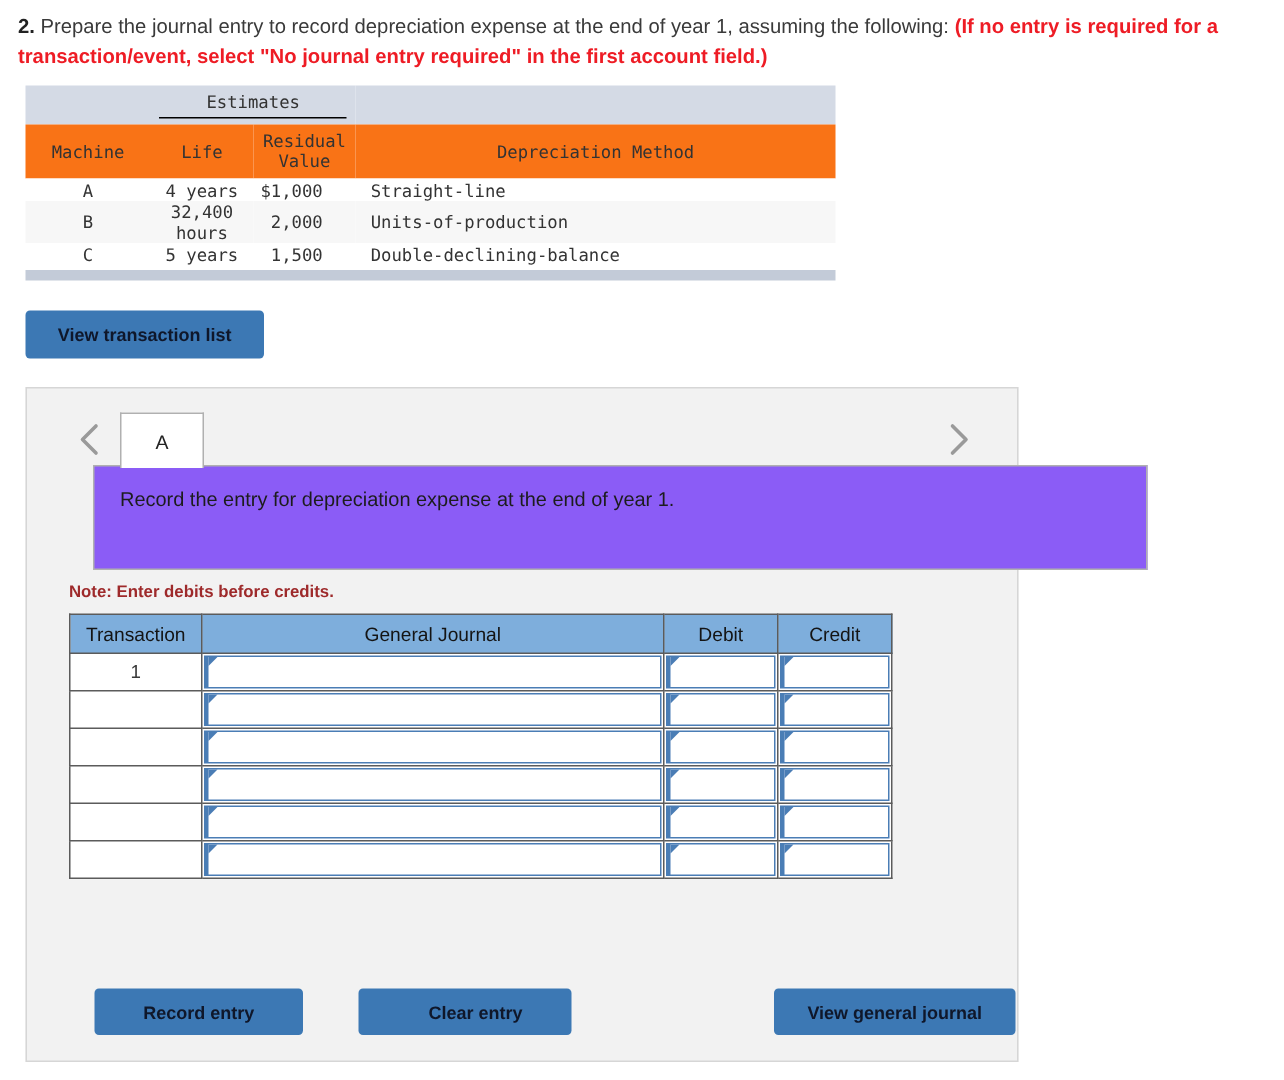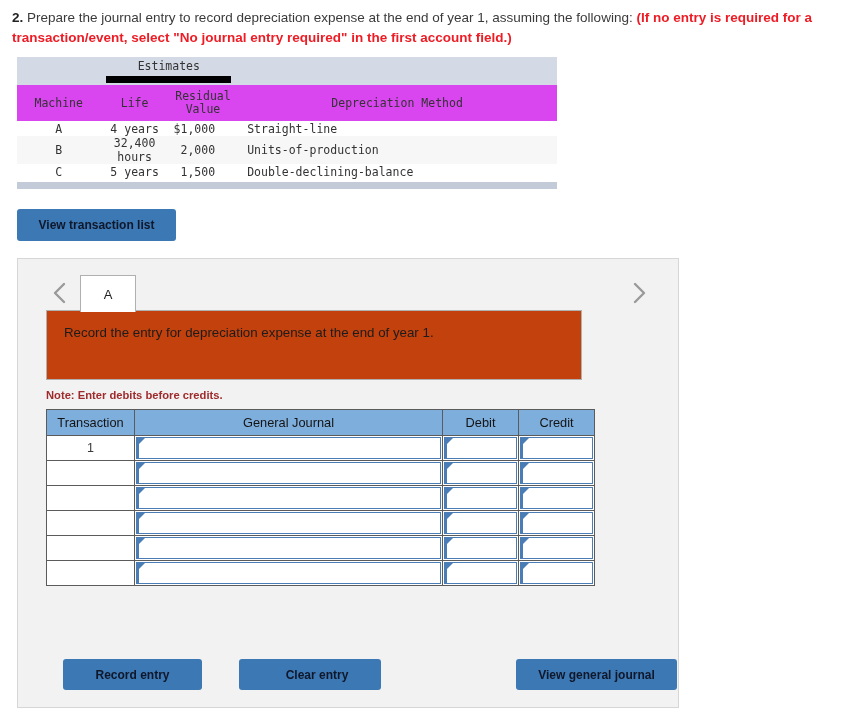--- a/index.html
+++ b/index.html
@@ -52,25 +52,25 @@
   .est-head-top td {
     background: #d4dae5;
     height: 26px;
     vertical-align: middle;
     text-align: center;
   }
   .est-group-label {
     display: block;
     text-align: center;
     padding-bottom: 3px;
-    border-bottom: 7px solid #000000;
+    border-bottom: 1px solid #000000;
     margin: 2px 6px;
   }
   .est-head-main td {
-    background: #d946ef;
+    background: #f97316;
     height: 36px;
     vertical-align: middle;
     text-align: center;
     line-height: 1.15;
   }
   .est-row td {
     height: 15px;
     vertical-align: middle;
     background: #ffffff;
   }
@@ -164,24 +164,24 @@
     align-items: center;
     justify-content: center;
     font-size: 13px;
     color: #222222;
     cursor: pointer;
     z-index: 3;
   }
 
   
   .instr-box {
-    margin: -1px 0 0 28px;
-    width: 536px;
+    margin: -1px 0 0 44px;
+    width: 703px;
     height: 70px;
-    background: #c2410c;
+    background: #8b5cf6;
     border: 1px solid #b0b0b0;
     box-sizing: border-box;
     position: relative;
     z-index: 1;
   }
   .instr-text {
     padding: 14px 0 0 17px;
     font-size: 13.3px;
     color: #1c1c1c;
   }

